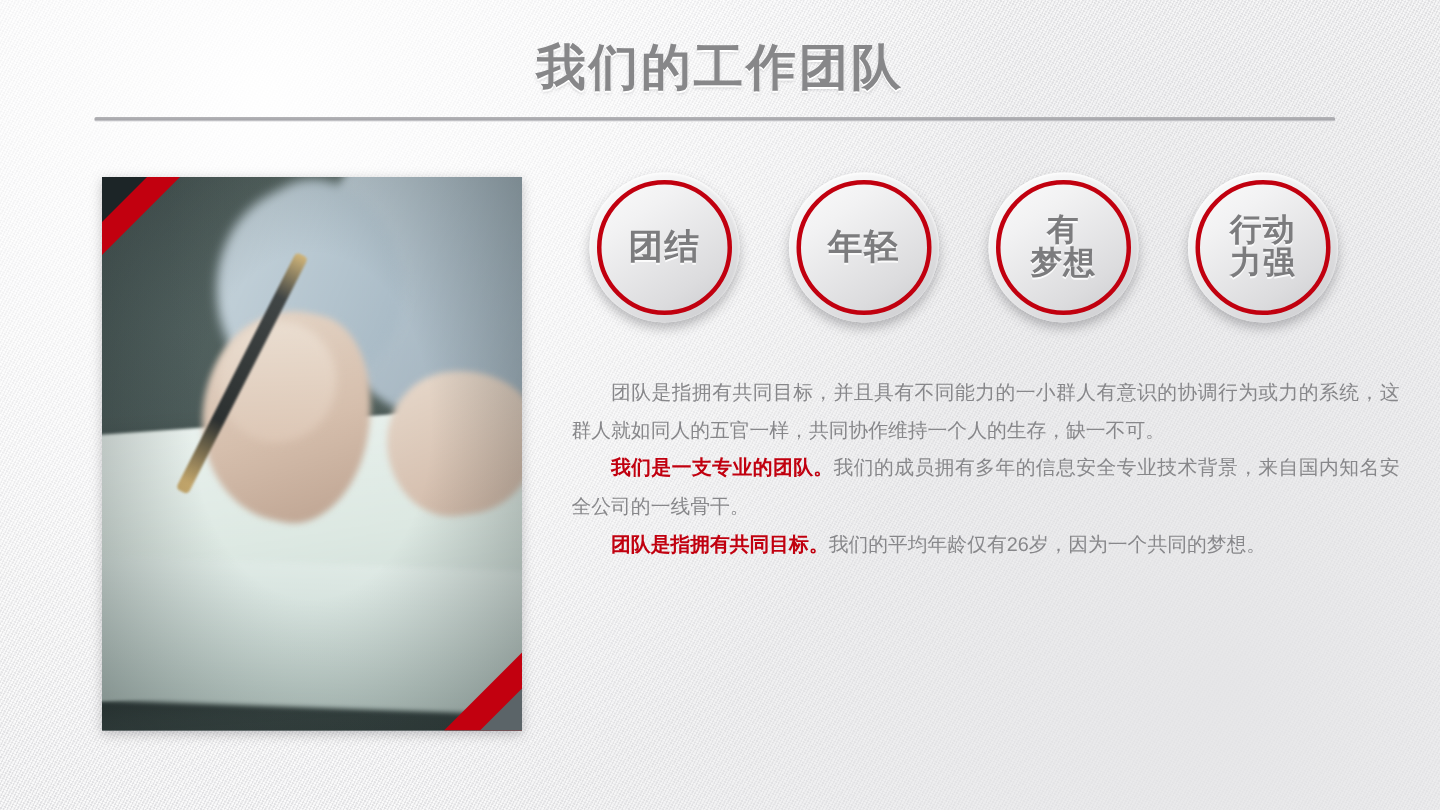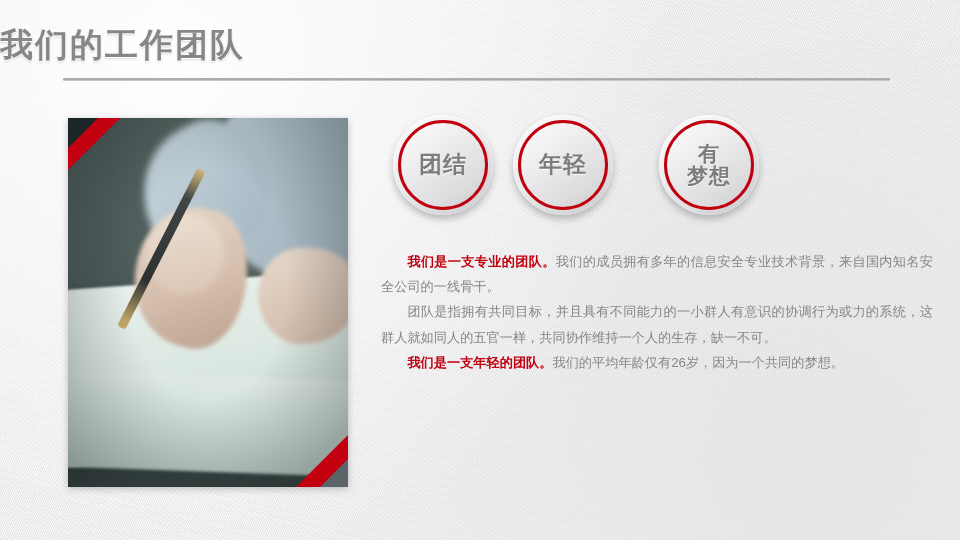--- a/index.html
+++ b/index.html
@@ -27,20 +27,21 @@
       linear-gradient(160deg, #f4f4f5 0%, #e9e9ea 45%, #f1f1f2 100%);
     overflow: hidden;
   }
 
   
   #page-title {
     position: absolute;
     left: 0;
     top: 23px;
     width: 960px;
+    text-align: center;
     font-size: 33px;
     font-weight: bold;
     color: #878789;
     letter-spacing: 2px;
     text-shadow: 0 1px 0 #ffffff, 0 2px 2px rgba(120,120,125,0.25);
   }
 
   #title-divider {
     position: absolute;
     left: 63px;
@@ -254,21 +255,21 @@
     line-height: 1.03;
     text-align: center;
     letter-spacing: 1px;
     text-shadow: 0 1px 0 rgba(255,255,255,0.85);
   }
   .badge-label.two-line {
     font-size: 21px;
     line-height: 1.06;
   }
   #badge-0 { left: 0px; }
-  #badge-1 { left: 120px; }
+  #badge-1 { left: 133px; }
   #badge-2 { left: 266px; }
   #badge-3 { left: 399px; }
 
   
   #body-copy {
     position: absolute;
     left: 381px;
     top: 249px;
     width: 552px;
     font-size: 13.2px;
@@ -328,28 +329,35 @@
     </div>
 
     <div class="badge" id="badge-2">
       <div class="badge-ring"></div>
       <div class="badge-label two-line">
         <div>有</div>
         <div>梦想</div>
       </div>
     </div>
 
+    <div class="badge" id="badge-3">
+      <div class="badge-ring"></div>
+      <div class="badge-label two-line">
+        <div>行动</div>
+        <div>力强</div>
+      </div>
+    </div>
 
   </div>
 
   <div id="body-copy">
+    <p>
+      <span class="em-red"></span><span>团队是指拥有共同目标，并且具有不同能力的一小群人有意识的协调行为或力的系统，这群人就如同人的五官一样，共同协作维持一个人的生存，缺一不可。</span>
+    </p>
     <p>
       <span class="em-red">我们是一支专业的团队。</span><span>我们的成员拥有多年的信息安全专业技术背景，来自国内知名安全公司的一线骨干。</span>
     </p>
     <p>
-      <span class="em-red"></span><span>团队是指拥有共同目标，并且具有不同能力的一小群人有意识的协调行为或力的系统，这群人就如同人的五官一样，共同协作维持一个人的生存，缺一不可。</span>
-    </p>
-    <p>
-      <span class="em-red">我们是一支年轻的团队。</span><span>我们的平均年龄仅有26岁，因为一个共同的梦想。</span>
+      <span class="em-red">团队是指拥有共同目标。</span><span>我们的平均年龄仅有26岁，因为一个共同的梦想。</span>
     </p>
   </div>
 
 </div>
 
 </body></html>

